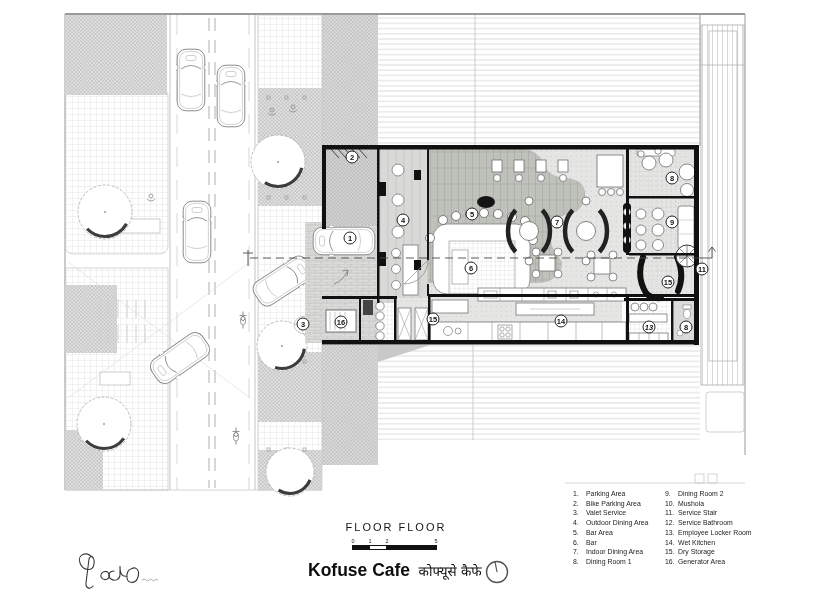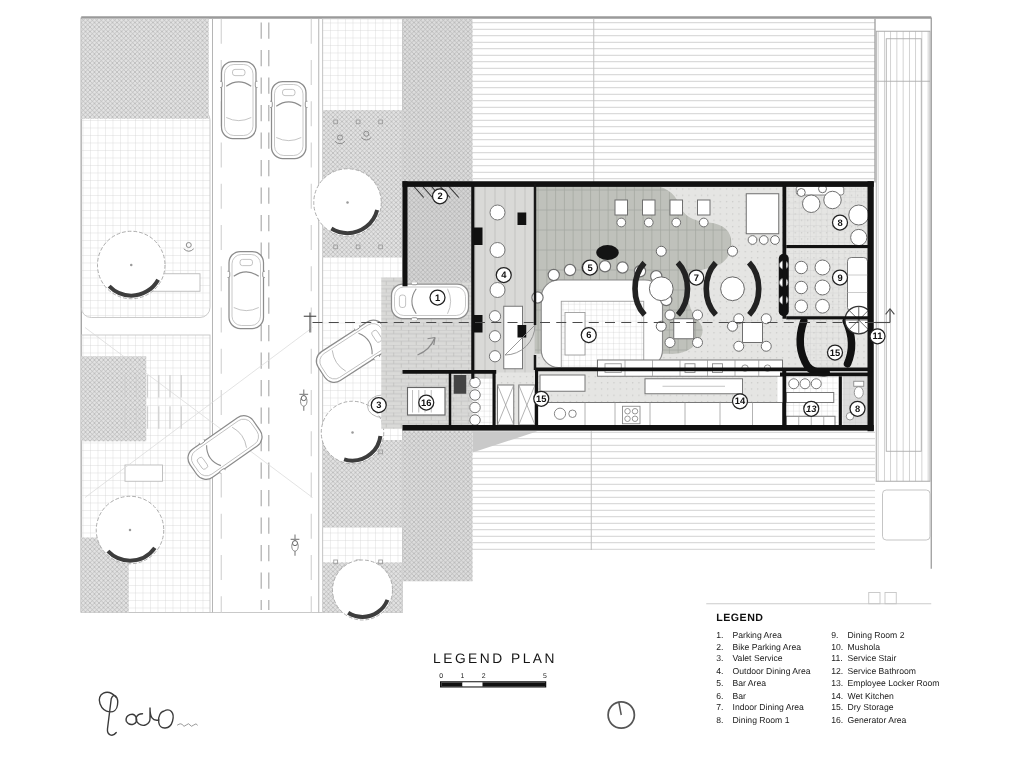--- a/index.html
+++ b/index.html
@@ -574,27 +574,26 @@
       <div class="badge" style="left: 403px; top: 220px;">4</div>
       <div class="badge" style="left: 472px; top: 214px;">5</div>
       <div class="badge" style="left: 471px; top: 268px;">6</div>
       <div class="badge" style="left: 557px; top: 222px;">7</div>
       <div class="badge" style="left: 672px; top: 178px;">8</div>
       <div class="badge" style="left: 672px; top: 222px;">9</div>
       <div class="badge" style="left: 668px; top: 282px;">15</div>
       <div class="badge" style="left: 682px; top: 269px; margin-left: 20px;">11</div>
       <div class="badge" style="left: 686px; top: 327px;">8</div>
       <div class="badge" style="left: 649px; top: 327px; font-style: italic;">13</div>
-      <div class="badge" style="left: 592px; top: 321px;">14</div>
+      <div class="badge" style="left: 561px; top: 321px;">14</div>
       <div class="badge" style="left: 433px; top: 319px;">15</div>
       <div class="badge" style="left: 341px; top: 322px;">16</div>
     </div>
 
   <div class="legend">
-    <div class="legend-title">LEGEND</div>
     <div class="legend-cols">
       <div class="leg-col c0">
           <div class="leg-item">
             <span class="n">1.</span>
             <span>Parking Area</span>
           </div>
           <div class="leg-item">
             <span class="n">2.</span>
             <span>Bike Parking Area</span>
           </div>
@@ -653,28 +652,32 @@
             <span>Dry Storage</span>
           </div>
           <div class="leg-item">
             <span class="n">16.</span>
             <span>Generator Area</span>
           </div>
         </div>
     </div>
   </div>
 
-  <div class="drawing-label">LEGEND PLAN</div>
+  <div class="drawing-label">FLOOR FLOOR</div>
 
   <div class="scalebar">
     <span class="lbl" style="left:1px">0</span>
     <span class="lbl" style="left:18px">1</span>
     <span class="lbl" style="left:35px">2</span>
     <span class="lbl" style="left:84px">5</span>
     <div class="bar">
       <div class="seg" style="width:17px;background:#111"></div>
       <div class="seg" style="width:17px;background:#fff"></div>
       <div class="seg" style="width:51px;background:#111"></div>
     </div>
   </div>
 
+  <div class="project-title">
+    <span class="en">Kofuse Cafe</span>
+    <span class="dev">कोफ्यूसे कैफे</span>
+  </div>
 
 </div>
 
 </body></html>

